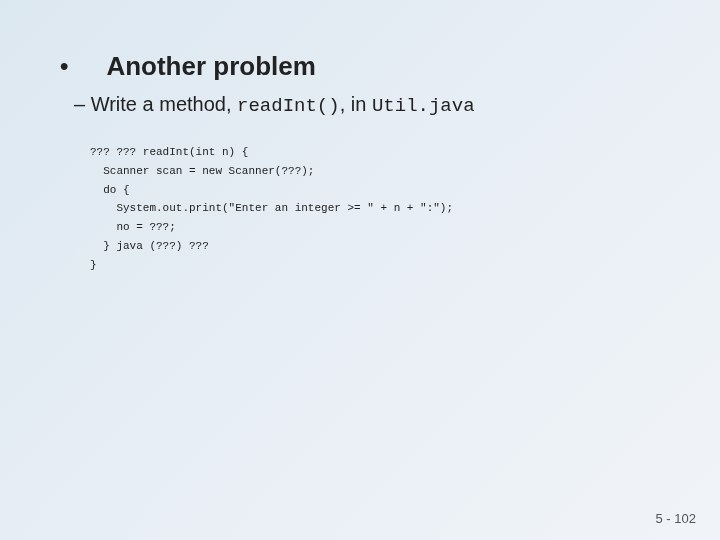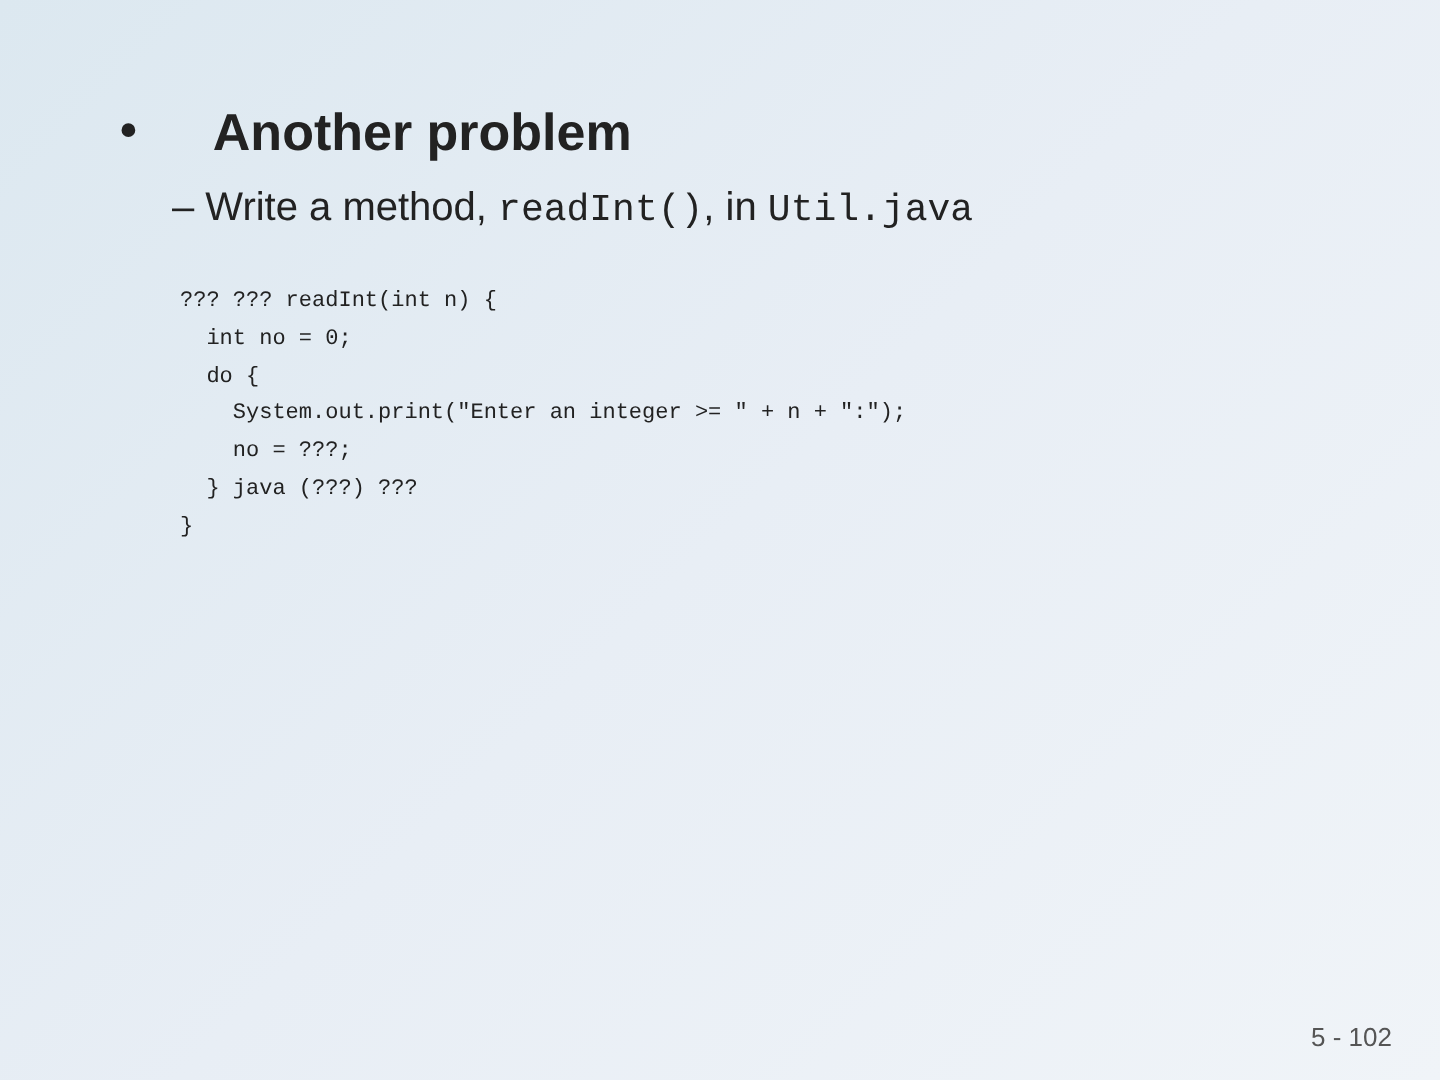--- a/index.html
+++ b/index.html
@@ -44,21 +44,21 @@
       font-size: 26px;
       font-weight: bold;
       color: #222;
       line-height: 1.3;
       margin-left: 28px;
     }
 
     .sub-heading {
       font-size: 20px;
       color: #222;
-      margin-left: 26px;
+      margin-left: 14px;
       margin-bottom: 24px;
       line-height: 1.4;
     }
 
     .sub-heading .mono {
       font-family: 'Courier New', Courier, monospace;
       font-size: 19px;
       color: #222;
     }
 
@@ -94,21 +94,21 @@
     <span class="bullet-dot">•</span>
     <span class="heading-text">Another problem</span>
   </div>
 
   <div class="sub-heading">
     <span>– Write a method, </span><span class="mono">readInt()</span><span>, in </span><span class="mono">Util.java</span>
   </div>
 
   <div class="code-block">
     <span class="code-line">??? ??? readInt(int n) {</span>
-    <span class="code-line">  int no = 0;</span>
+    <span class="code-line">  Scanner scan = new Scanner(???);</span>
     <span class="code-line">  do {</span>
     <span class="code-line">    System.out.print("Enter an integer &gt;= " + n + ":");</span>
     <span class="code-line">    no = ???;</span>
     <span class="code-line">  } java (???) ???</span>
     <span class="code-line">}</span>
   </div>
 
 </div>
 
 <div class="slide-number">5 - 102</div>

